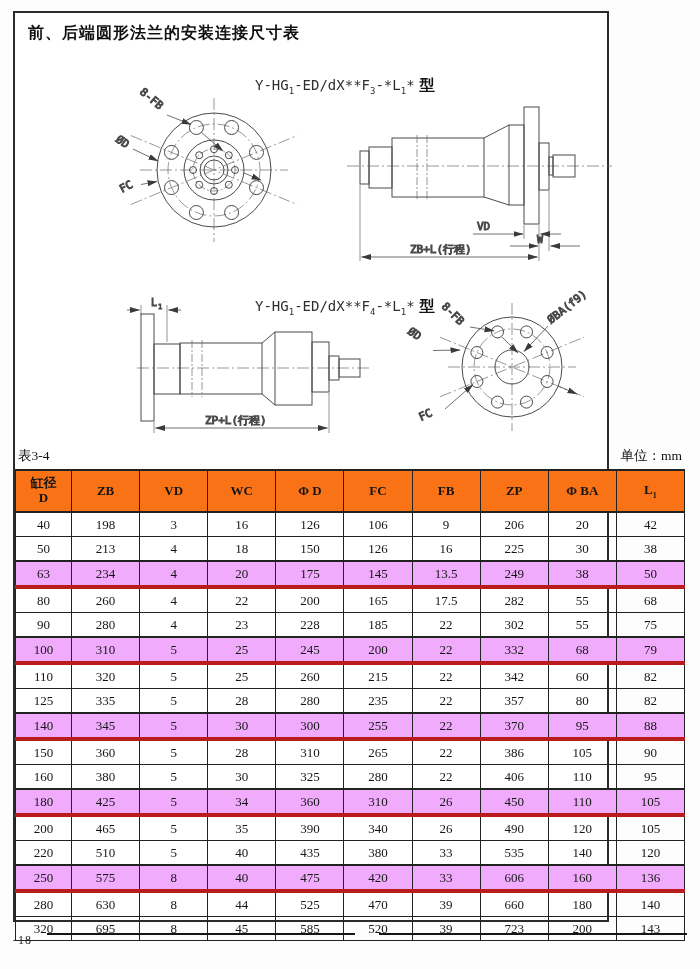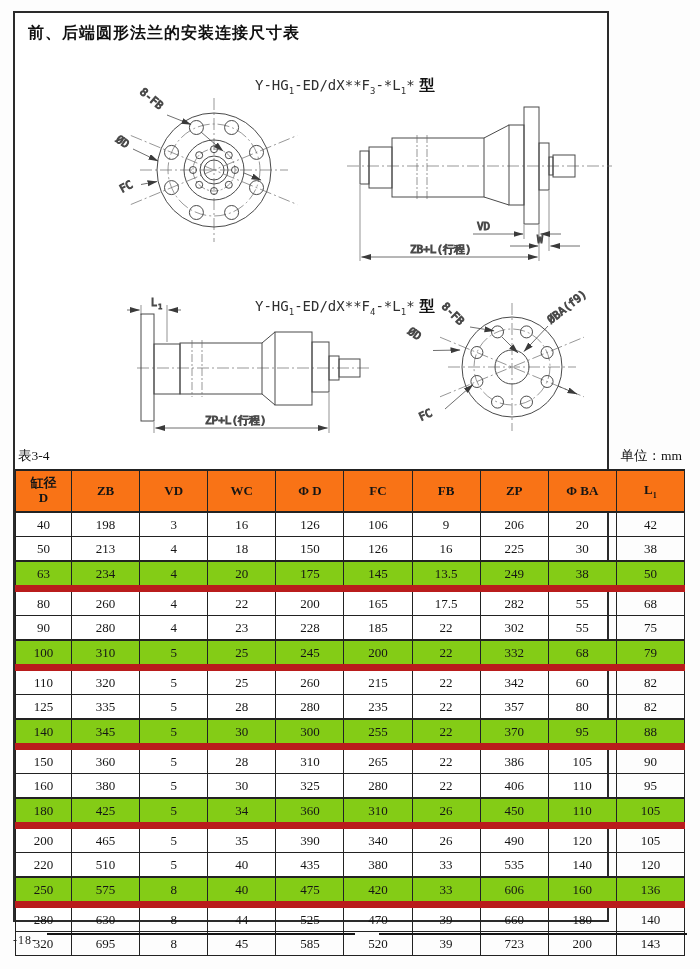--- a/index.html
+++ b/index.html
@@ -43,21 +43,21 @@
   }
   table.dim-table col.c0{width:56px;}
   table.dim-table th{
     height:40px;background:#f97316;font-weight:bold;line-height:1.15;
     border:1px solid #222;border-top:2px solid #222;border-bottom:2px solid #222;
     font-size:13px;padding:0;
   }
   table.dim-table th sub{font-size:8px;}
   table.dim-table td{border:1px solid #222;padding:0;height:23px;}
   table.dim-table tr.shaded td{
-    background:#84cc16;border-top:2px solid #222;border-bottom:7px solid #b91c1c;
+    background:#f0abfc;border-top:2px solid #222;border-bottom:4px solid #b91c1c;
   }
   .footer{
     position:absolute;left:13px;top:933px;width:674px;height:26px;
     display:flex;
   }
   .pageno{font-size:12px;letter-spacing:1px;color:#222;flex:0 0 auto;}
   .rule{height:2px;background:#151515;flex:1;}
   .rule.left{margin-left:10px;margin-right:12px;}
   .rule.right{margin-left:12px;}
   .footer-title{

